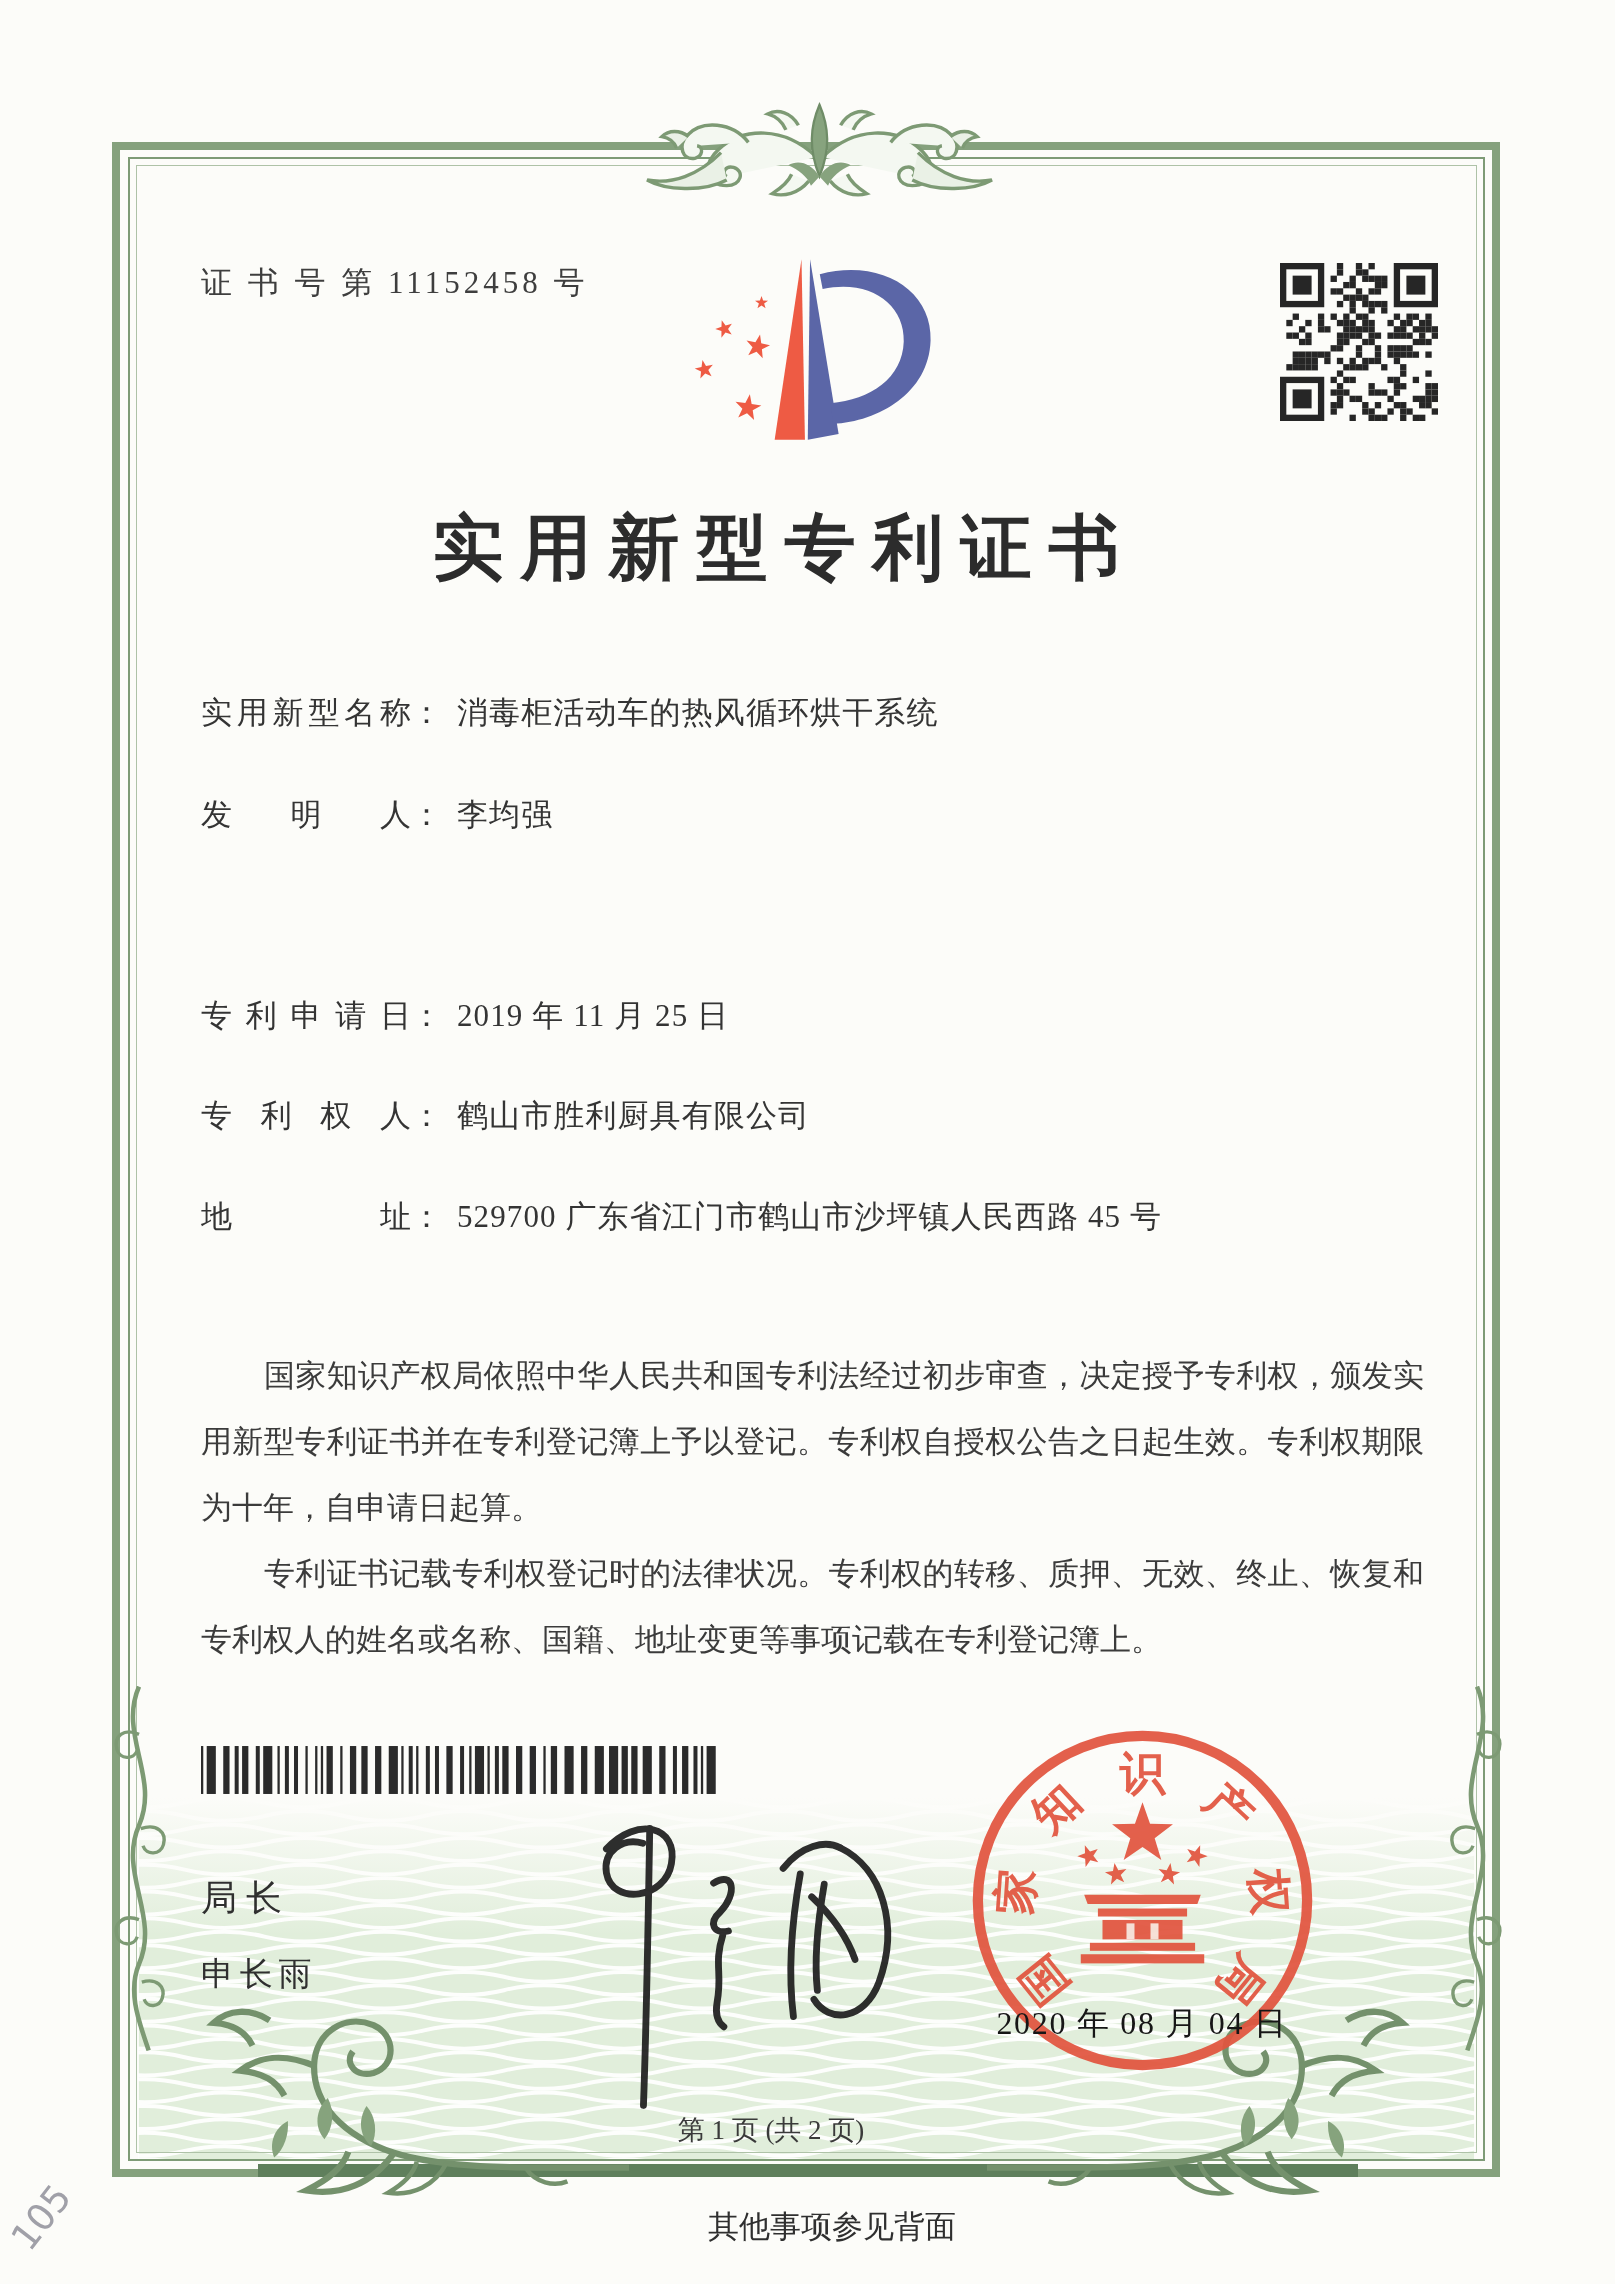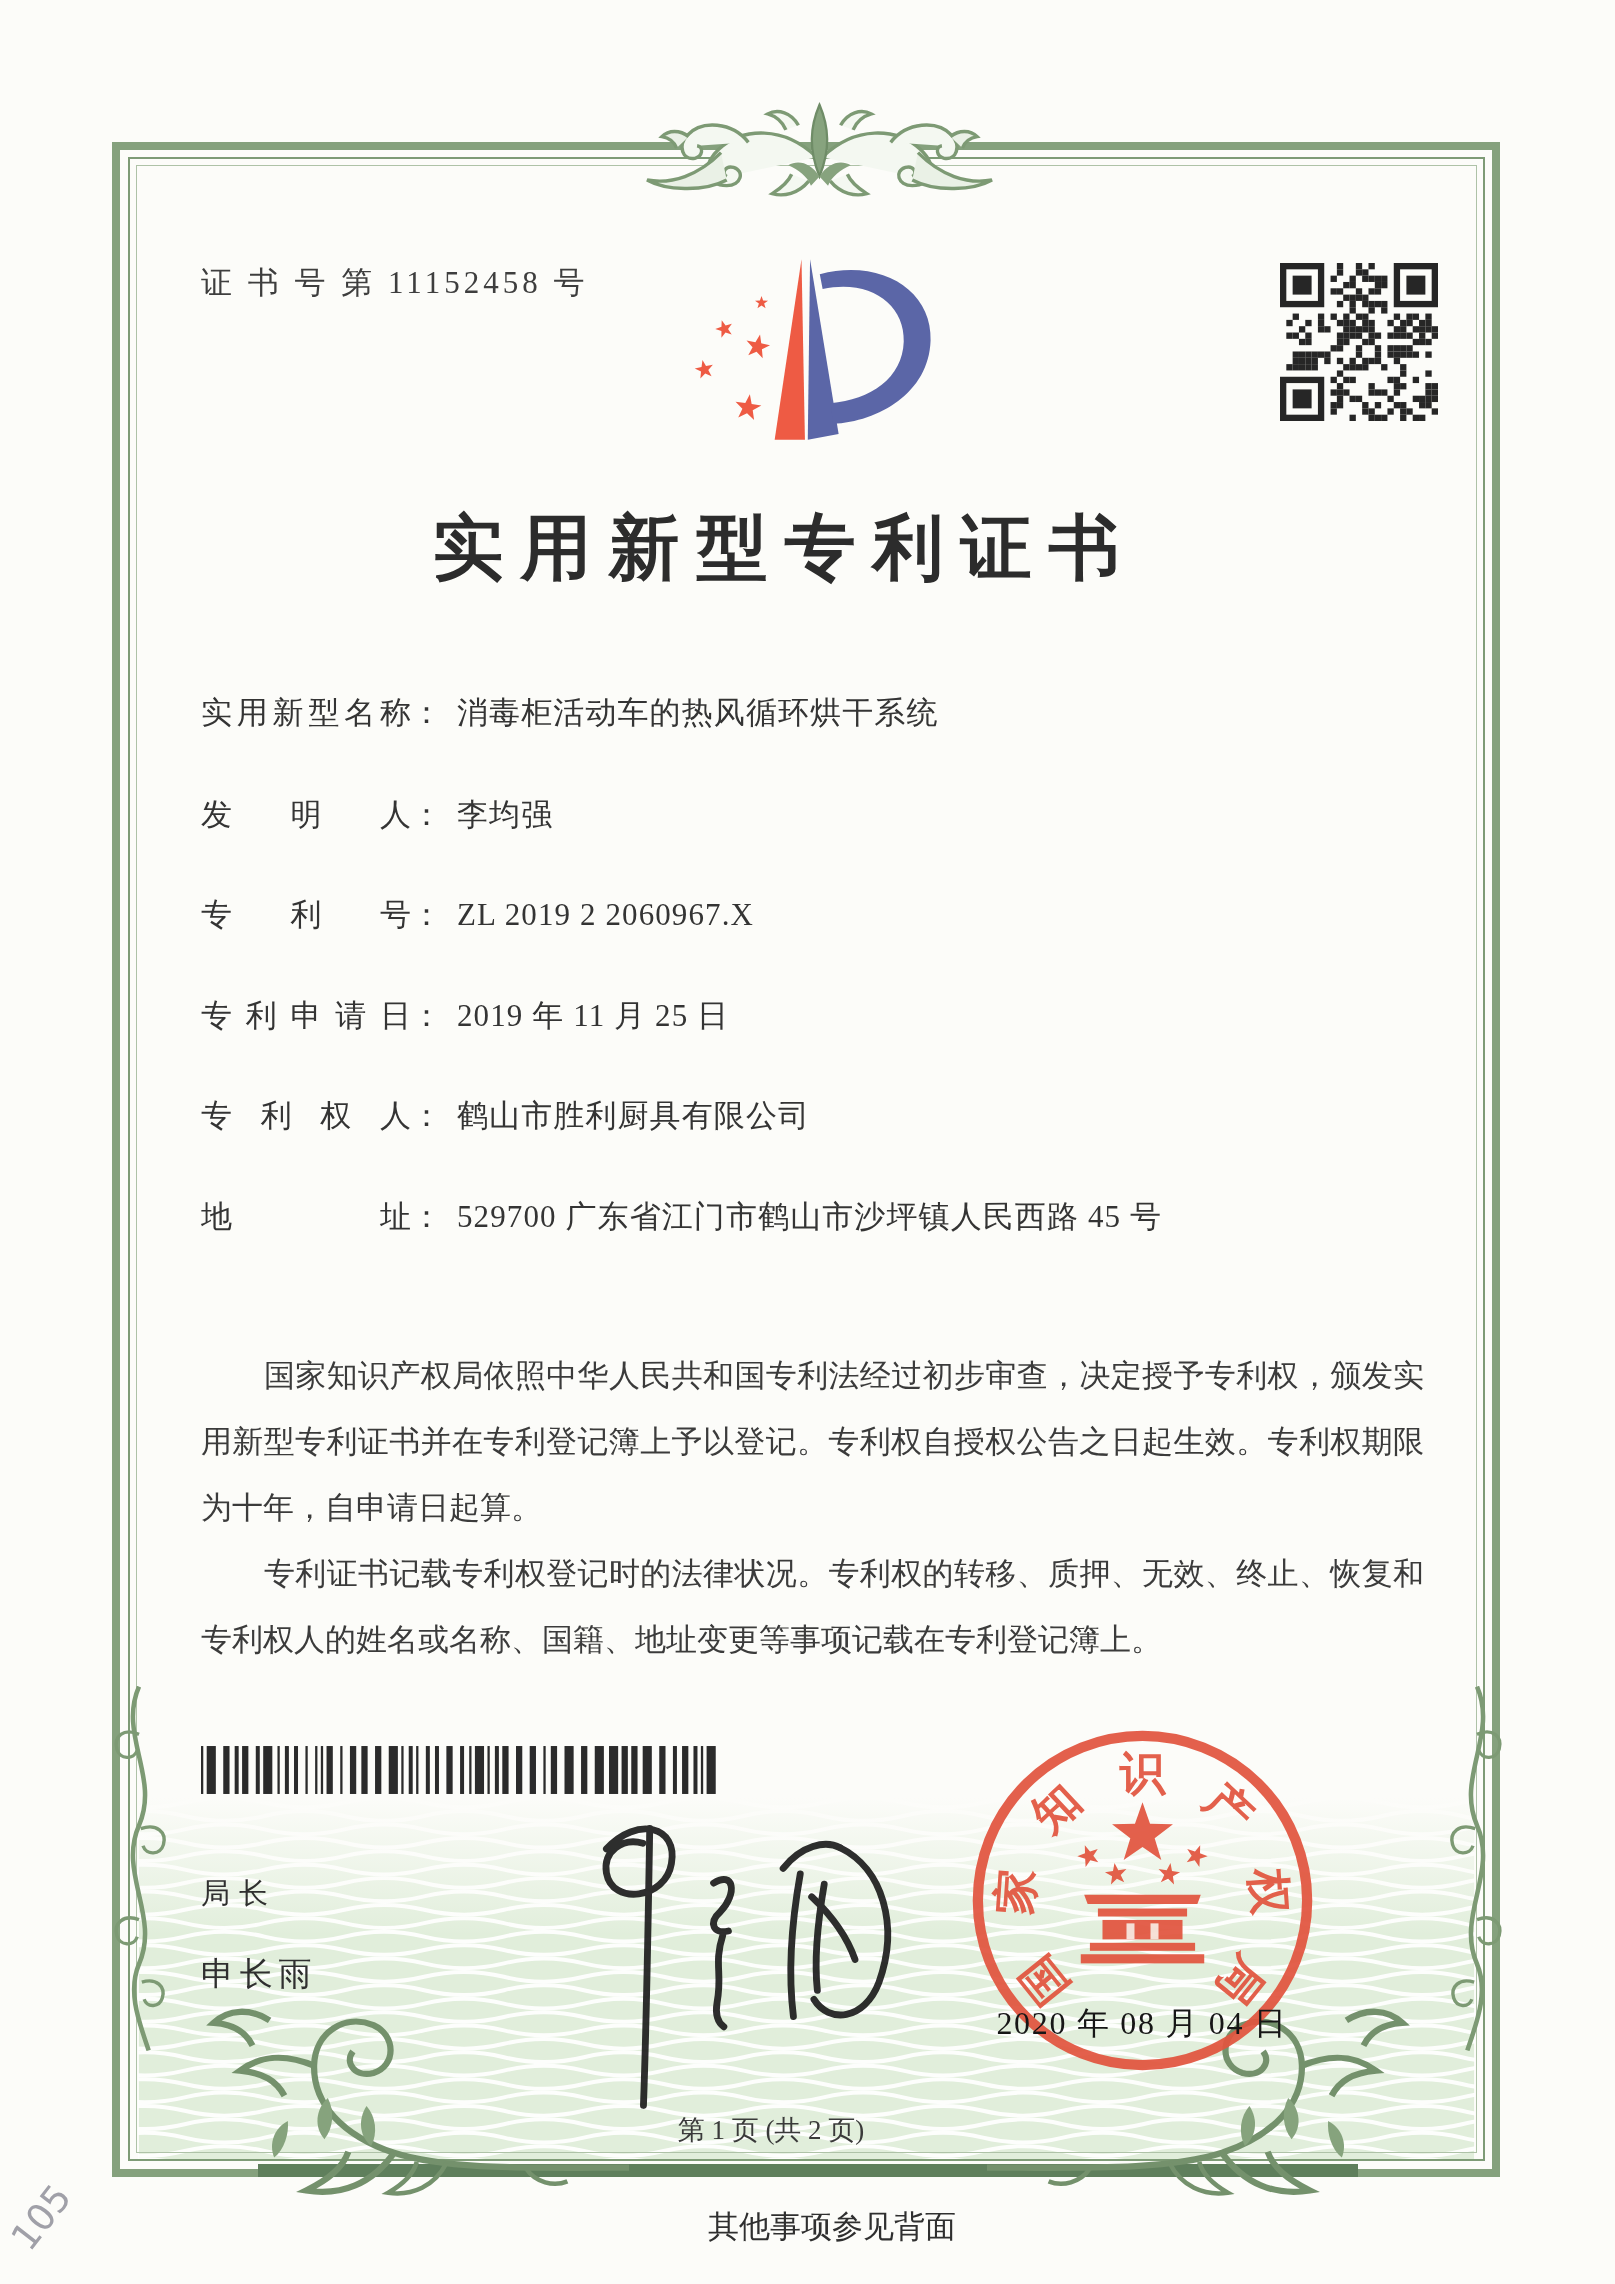--- a/index.html
+++ b/index.html
@@ -23,21 +23,21 @@
   .f-colon{display:inline-block;}
   .f-value{display:inline-block;padding-left:15px;letter-spacing:1.1px;}
   #row-name{top:692px;} #row-inventor{top:794px;} #row-patno{top:894px;}
   #row-appdate{top:995px;} #row-patentee{top:1095px;} #row-addr{top:1196px;}
   #row-grant{top:1295px;}
   #grant-right{position:absolute;left:617px;top:0;white-space:nowrap;}
   #paras{left:201px;top:1343px;width:1223px;font-size:31px;line-height:66px;
          text-align:justify;color:#3b3b3b;z-index:4;}
   #paras p{margin:0;text-indent:63px;}
   #barcode{left:201px;top:1746px;z-index:4;}
-  #officer-title{left:201px;top:1874px;font-size:29px;letter-spacing:9px;color:#2f2f2f;z-index:4;}
+  #officer-title{left:201px;top:1874px;font-size:36px;letter-spacing:9px;color:#2f2f2f;z-index:4;}
   #officer-name{left:201px;top:1952px;font-size:33px;letter-spacing:5.7px;color:#2f2f2f;z-index:4;}
   #signature{left:525px;top:1793px;z-index:6;}
   #seal{left:955px;top:1713px;z-index:5;opacity:.93;}
   #seal-date{left:942px;top:2002px;width:400px;text-align:center;font-size:32px;
              color:#161616;letter-spacing:1.7px;z-index:6;}
   #page-note{left:0;top:2112px;width:1542px;text-align:center;font-size:27px;color:#3a3a3a;z-index:4;}
   #back-note{left:0;top:2206px;width:1616px;text-align:center;font-size:31px;color:#2f2f2f;z-index:4;padding-left:24px;}
   #pencil{left:5.7px;top:2196px;font-size:37px;color:#90909a;transform:rotate(-52deg);z-index:4;
           font-family:"DejaVu Sans",sans-serif;opacity:.85;}
   
@@ -380,23 +380,20 @@
     </svg>
 
   <div class="abs" id="title">实用新型专利证书</div>
 
   <div class="abs f-row" id="row-name">
     <span class="f-label">实用新型名称</span><span class="f-colon">：</span><span class="f-value">消毒柜活动车的热风循环烘干系统</span>
   </div>
   <div class="abs f-row" id="row-inventor">
     <span class="f-label">发明人</span><span class="f-colon">：</span><span class="f-value">李均强</span>
   </div>
-  <div class="abs f-row" id="row-patno">
-    <span class="f-label">专利号</span><span class="f-colon">：</span><span class="f-value">ZL 2019 2 2060967.X</span>
-  </div>
   <div class="abs f-row" id="row-appdate">
     <span class="f-label">专利申请日</span><span class="f-colon">：</span><span class="f-value">2019 年 11 月 25 日</span>
   </div>
   <div class="abs f-row" id="row-patentee">
     <span class="f-label">专利权人</span><span class="f-colon">：</span><span class="f-value">鹤山市胜利厨具有限公司</span>
   </div>
   <div class="abs f-row" id="row-addr">
     <span class="f-label">地址</span><span class="f-colon">：</span><span class="f-value">529700 广东省江门市鹤山市沙坪镇人民西路 45 号</span>
   </div>
 

